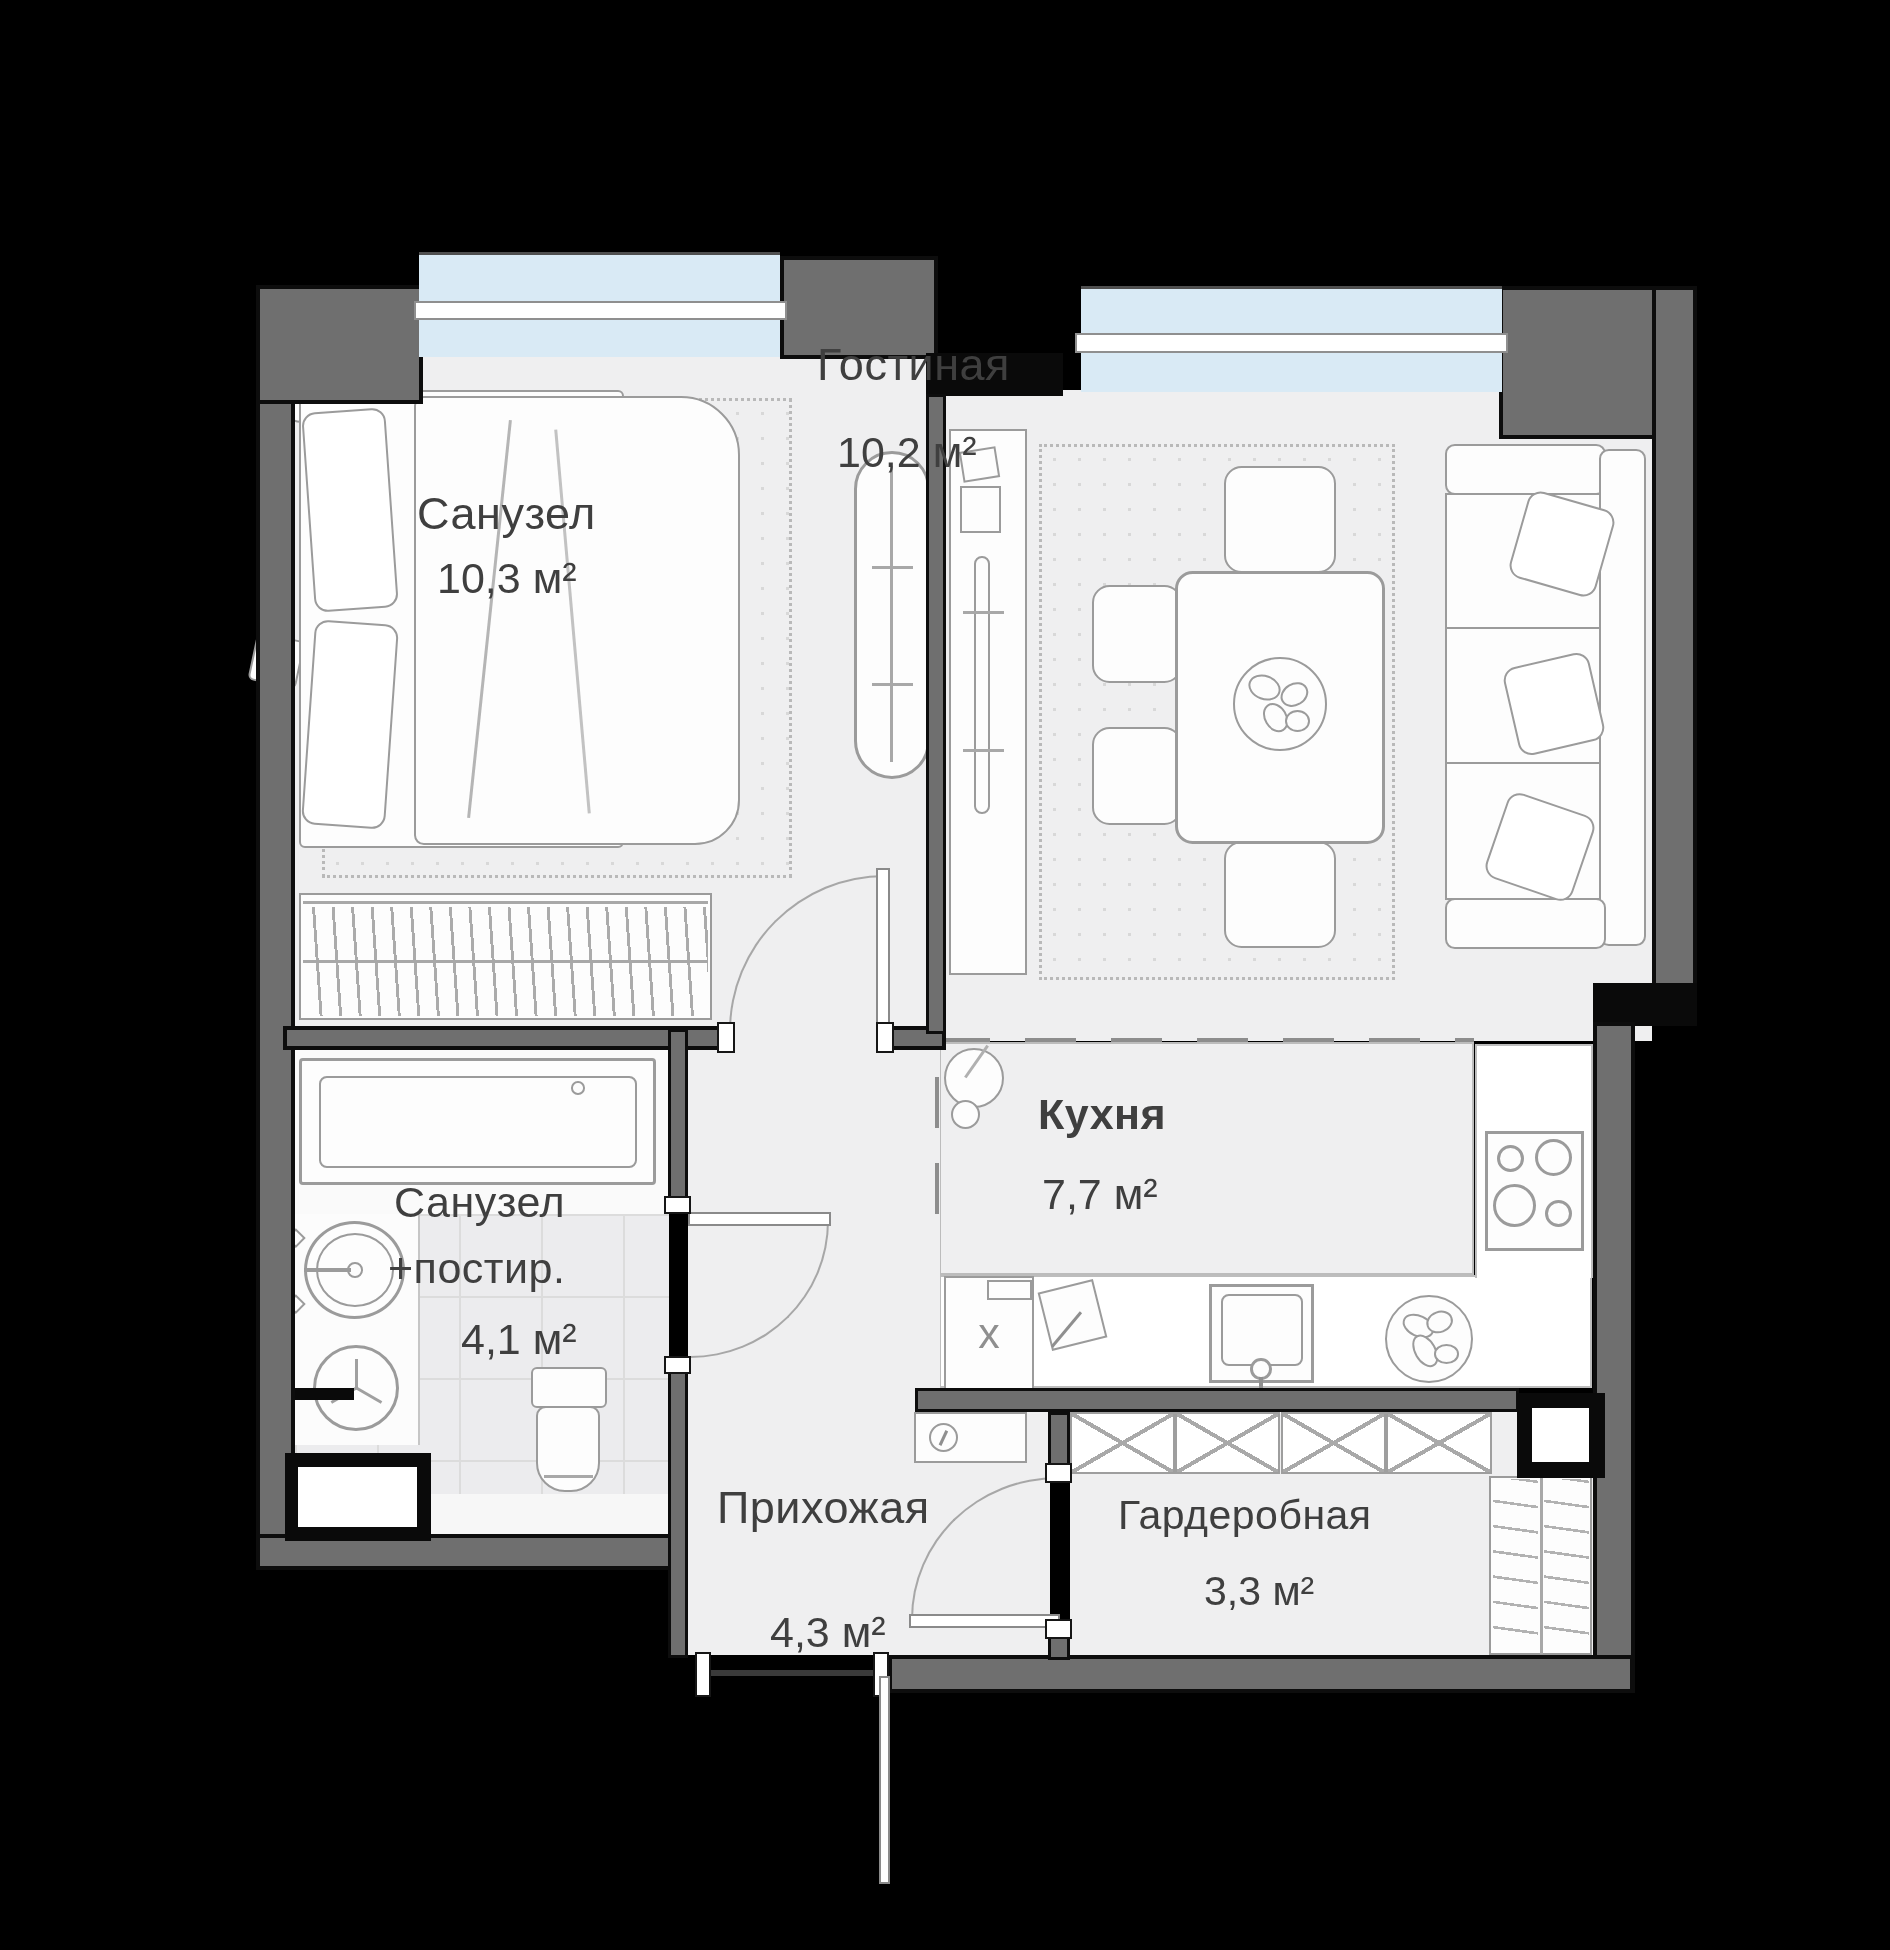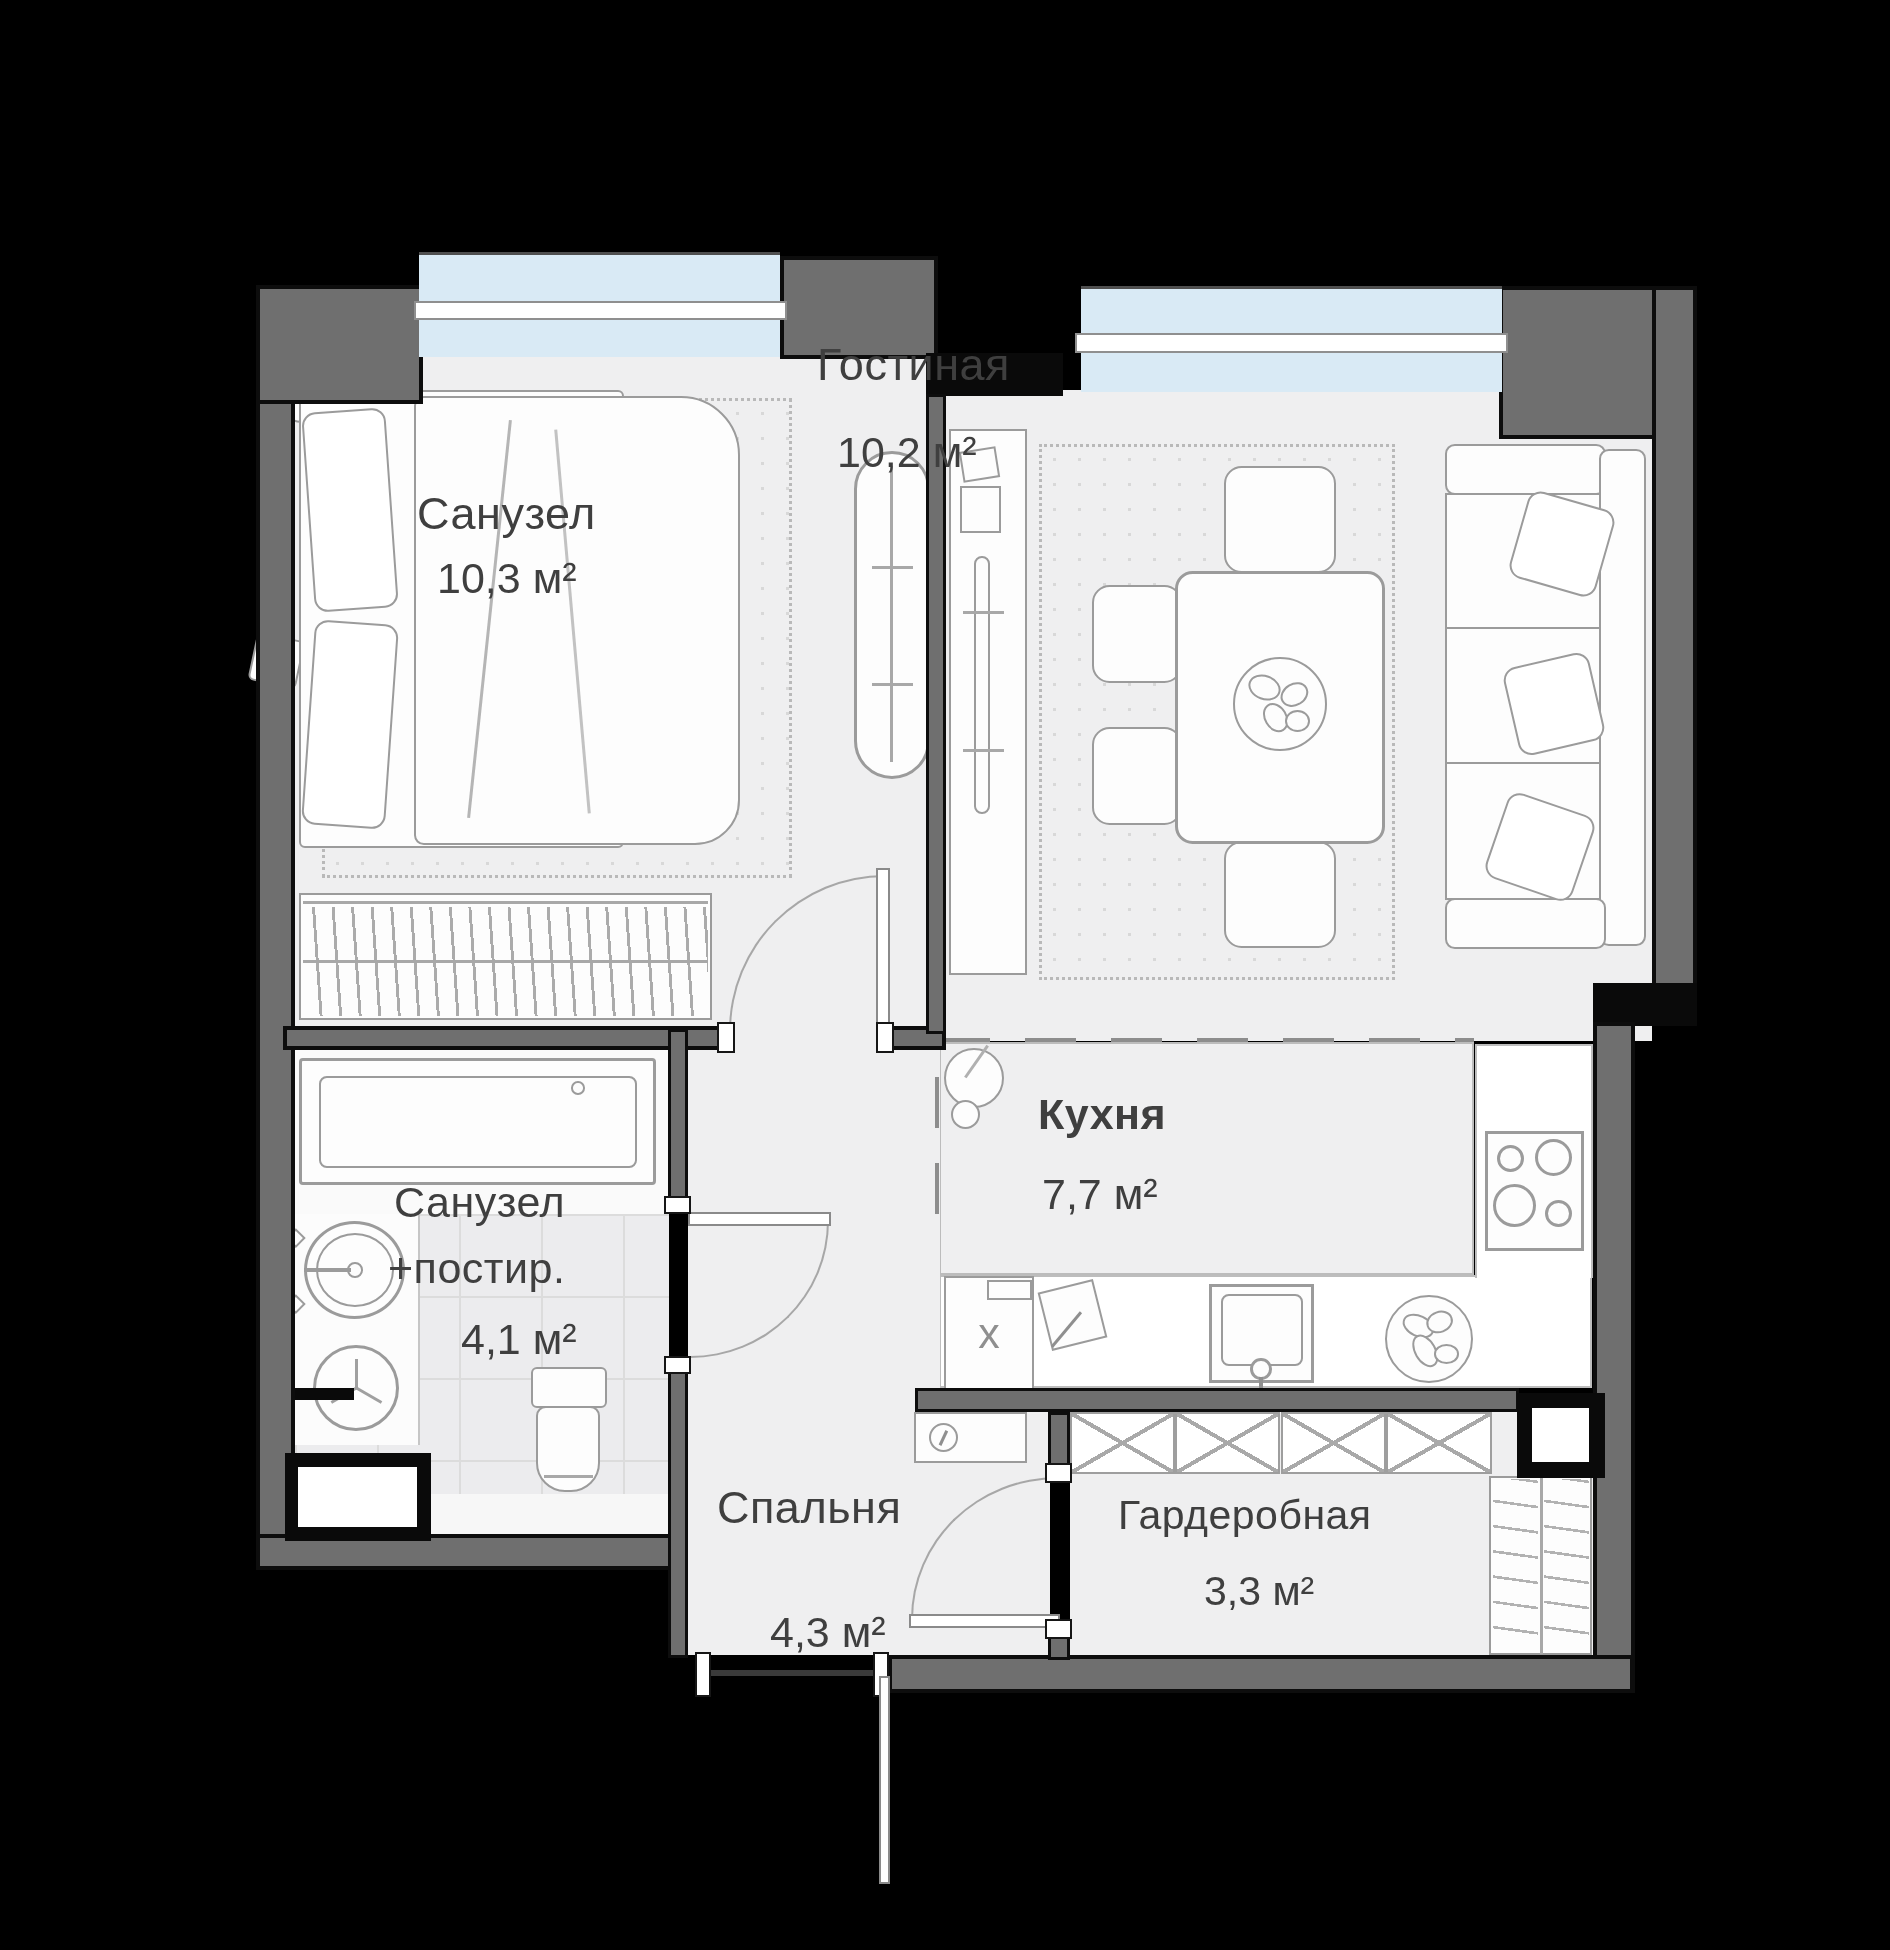--- a/index.html
+++ b/index.html
@@ -224,20 +224,20 @@
   <div class="label" style="left:817px; top:339px;">Гостиная</div>
   <div class="area" style="left:837px; top:428px;">10,2 м²</div>
 
   <div class="label" style="left:1038px; top:1090px; font-size:43px;font-weight:bold;">Кухня</div>
   <div class="area" style="left:1042px; top:1170px;">7,7 м²</div>
 
   <div class="label" style="left:394px; top:1178px; font-size:43px;">Санузел</div>
   <div class="label" style="left:388px; top:1244px; font-size:43px;">+постир.</div>
   <div class="area" style="left:429px; top:1315px;margin-left:32px;">4,1 м²</div>
 
-  <div class="label" style="left:717px; top:1482px;">Спальня</div>
+  <div class="label" style="left:717px; top:1482px;">Прихожая</div>
   <div class="area" style="left:770px; top:1608px;">4,3 м²</div>
 
   <div class="label" style="left:1118px; top:1492px; font-size:41px;">Гардеробная</div>
   <div class="area" style="left:1204px; top:1568px; font-size:41px;">3,3 м²</div>
 
 </div>
 
 
 </body></html>

